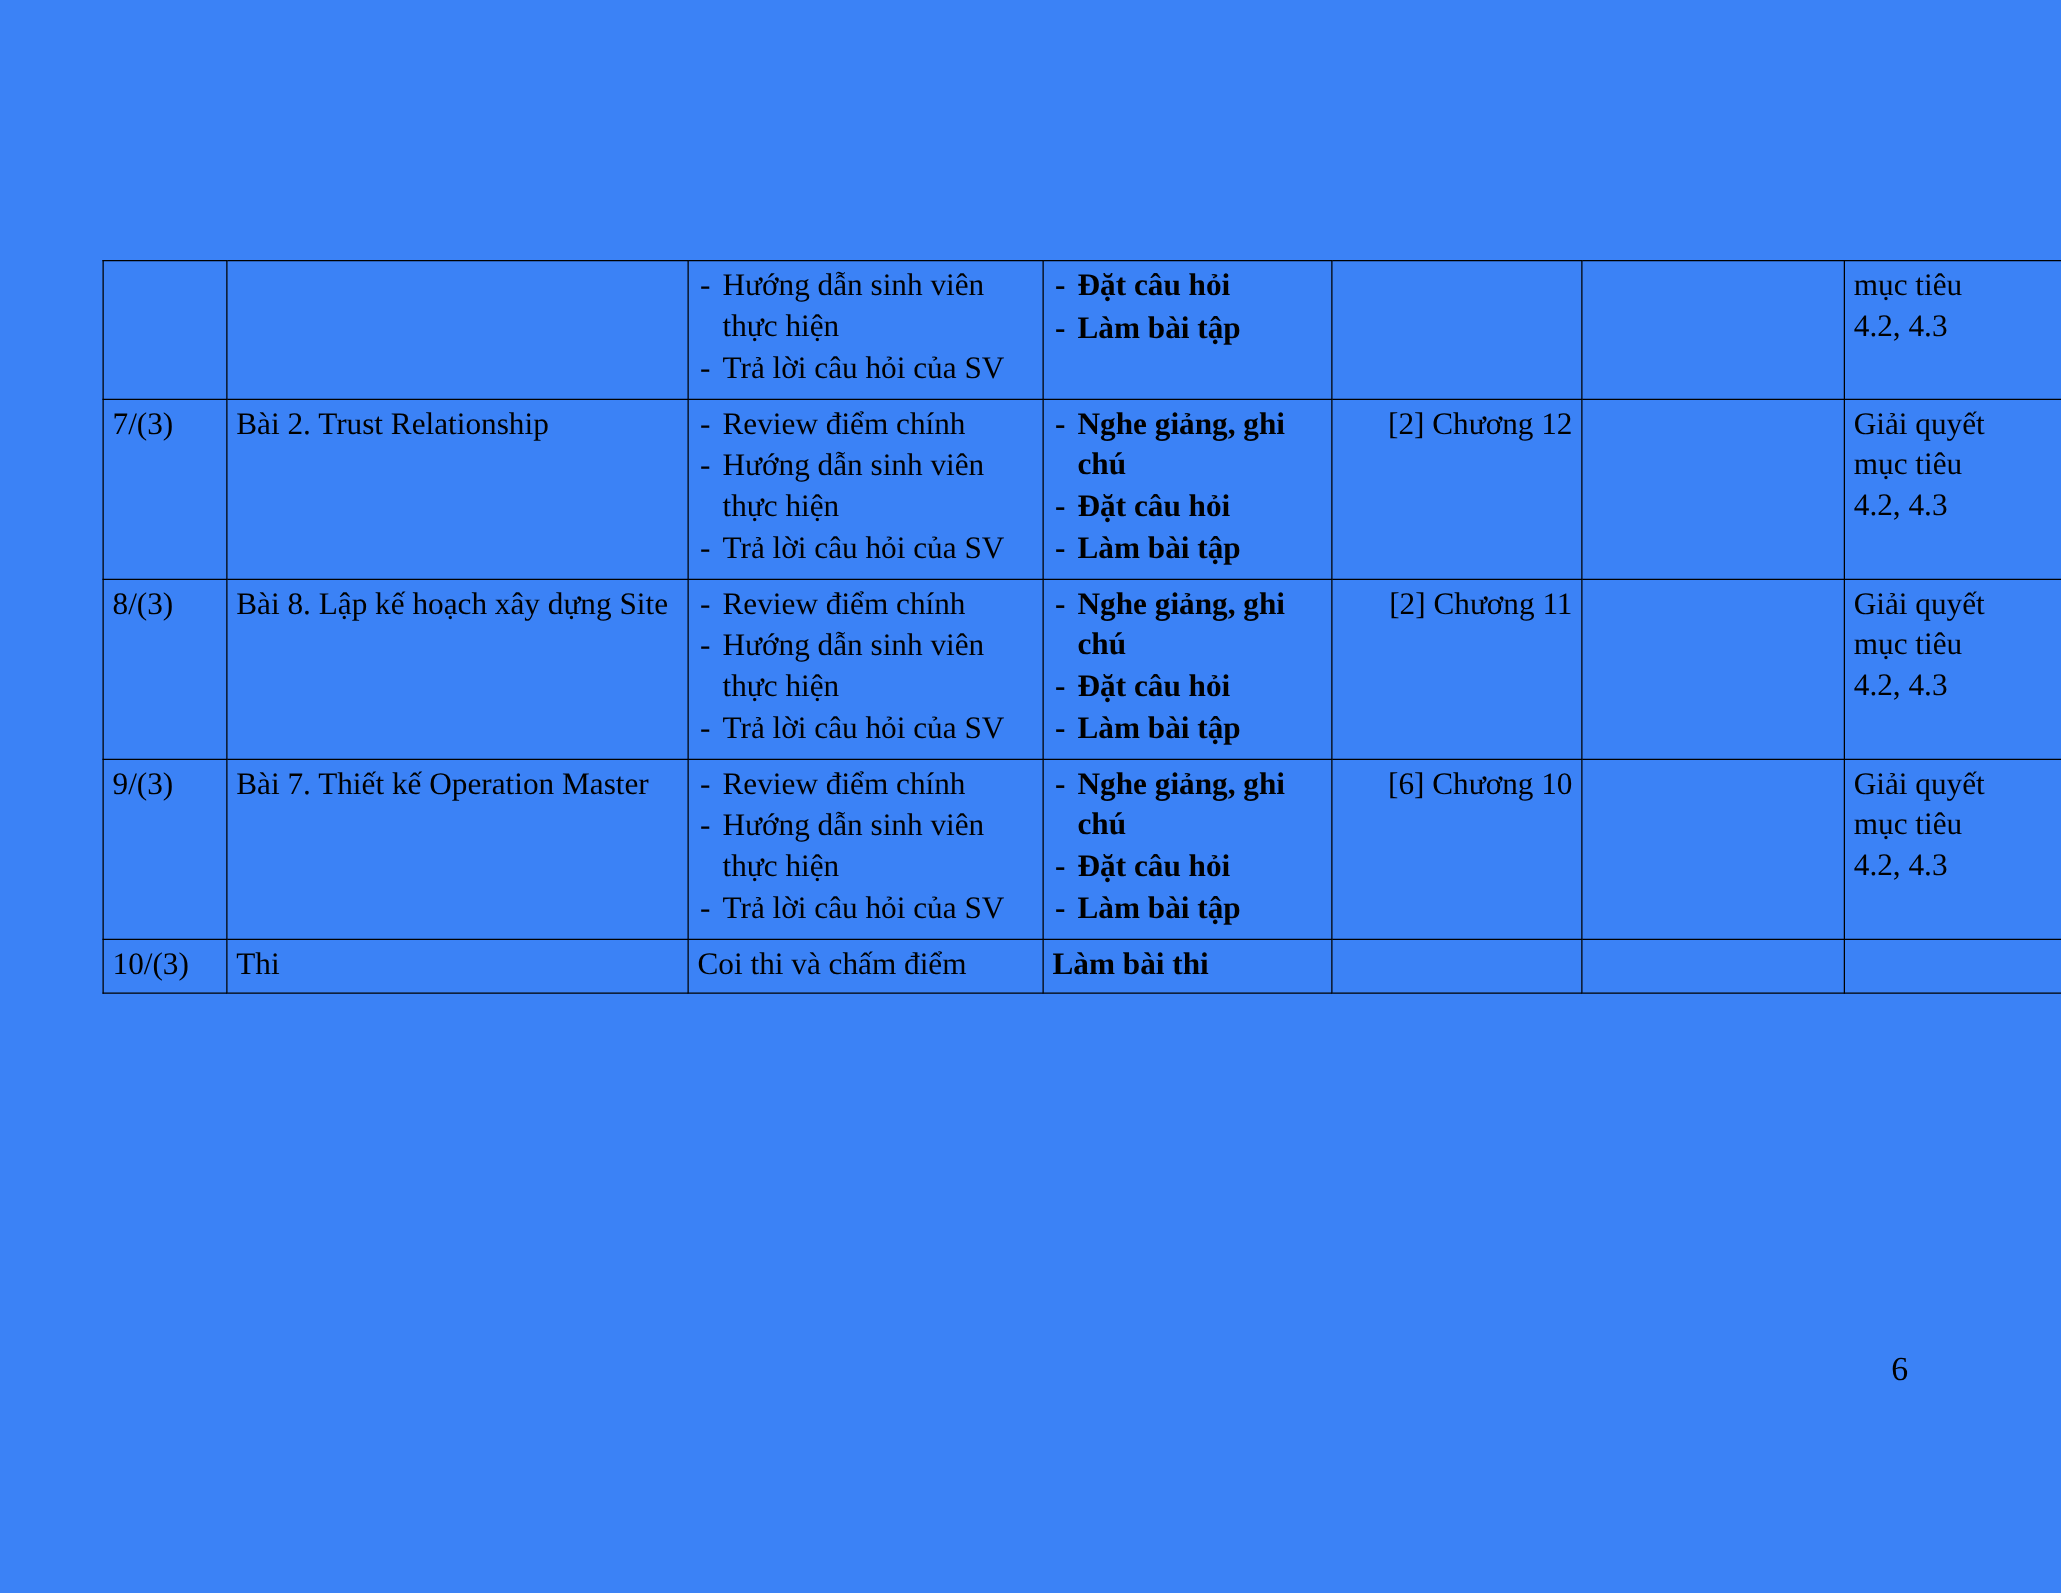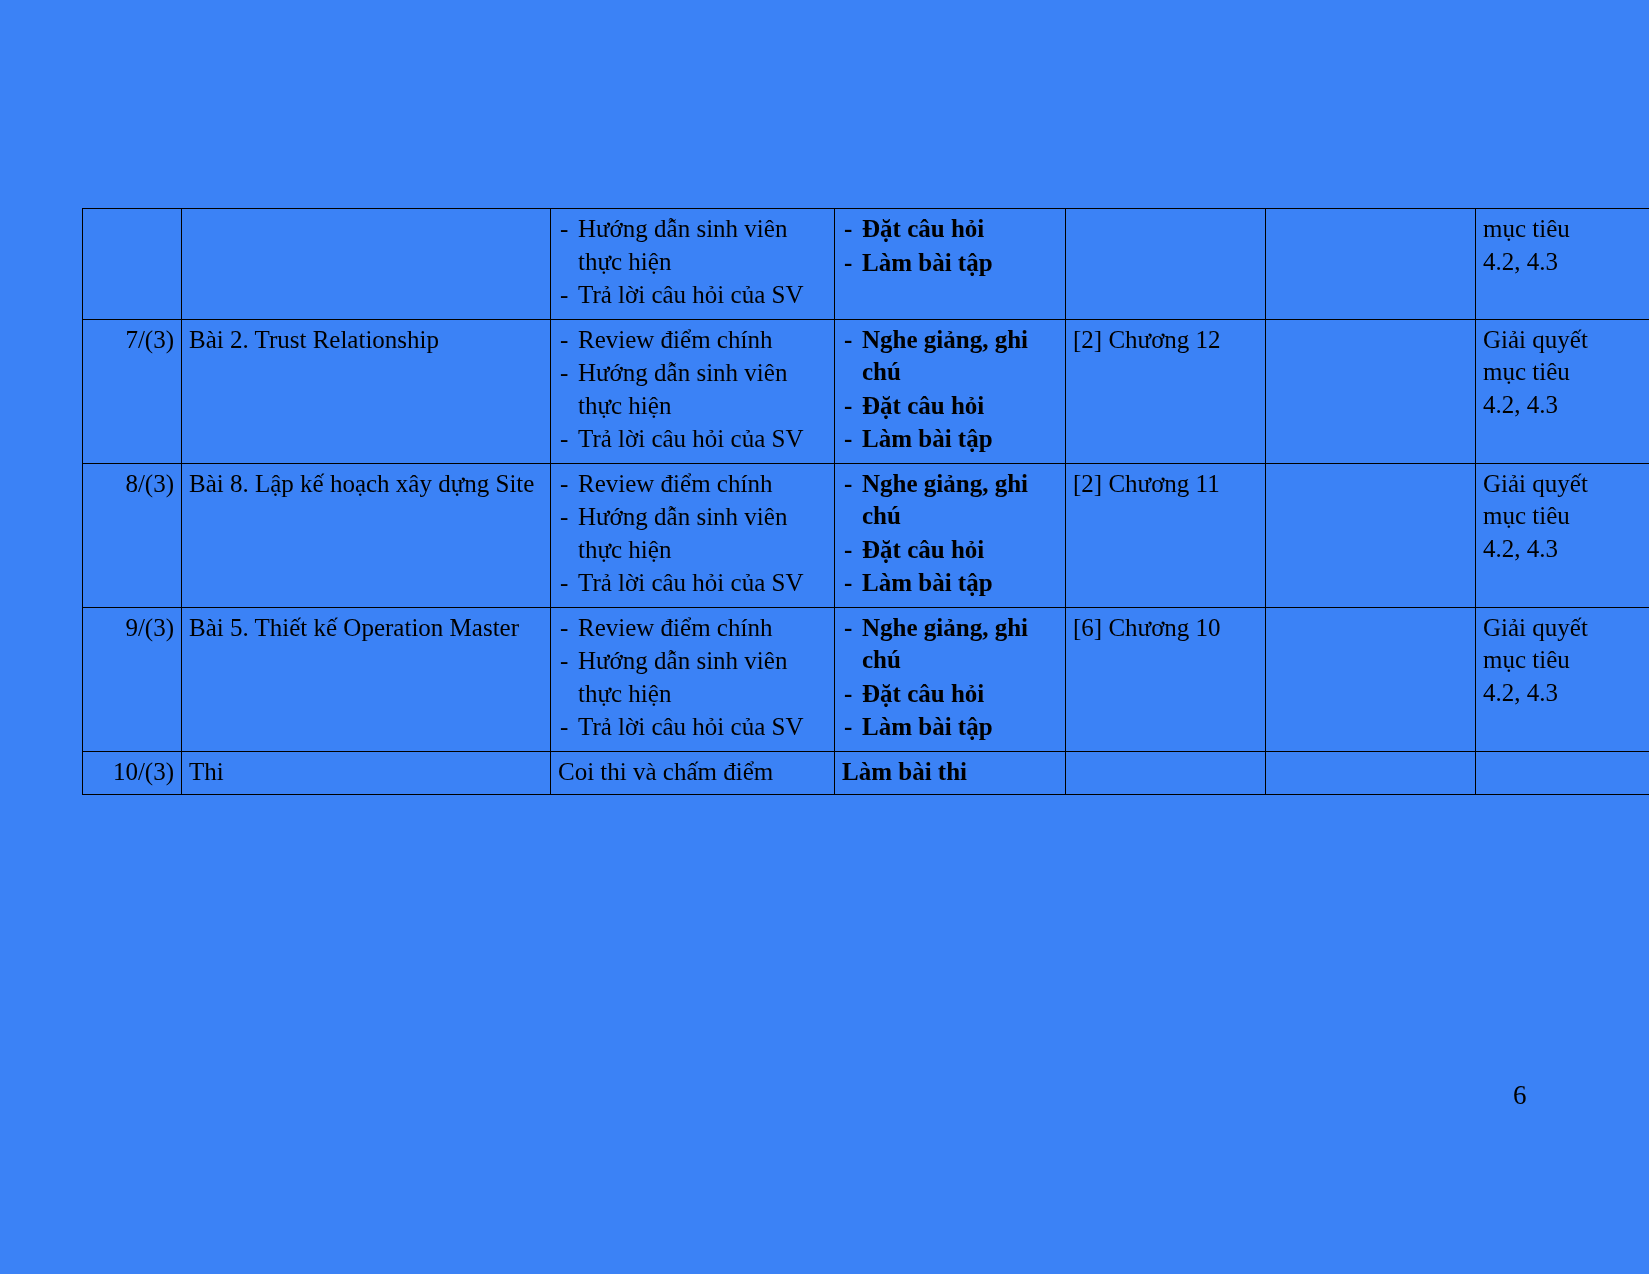--- a/index.html
+++ b/index.html
@@ -39,25 +39,25 @@
     line-height: 1.30;
   }
 
   table.schedule td {
     border: 1.6px solid #000000;
     vertical-align: top;
     padding: 4px 7px 6px 7px;
   }
 
   
-  .c-week   { width: 84px;  text-align: right; }
+  .c-week   { width: 84px;  text-align: left; }
   .c-topic  { width: 354px; }
   .c-teach  { width: 269px; }
   .c-stud   { width: 216px; font-weight: bold; }
-  .c-ref    { width: 185px; }
+  .c-ref    { width: 185px; text-align: right; }
   .c-extra  { width: 195px; }
   .c-goal   { width: 193px; }
 
   
   ul.bullets {
     list-style: none;
     margin: 0;
     padding: 0;
   }
   ul.bullets li {
@@ -175,21 +175,21 @@
               <div class="goal-line">Giải quyết</div>
               <div class="goal-line">mục tiêu</div>
               <div class="goal-line">4.2, 4.3</div>
             </td>
           </tr>
           <tr>
             <td class="c-week">
               <div class="plain-line">9/(3)</div>
             </td>
             <td class="c-topic">
-              <div class="plain-line">Bài 5. Thiết kế Operation Master</div>
+              <div class="plain-line">Bài 7. Thiết kế Operation Master</div>
             </td>
             <td class="c-teach">
               <ul class="bullets">
                 <li>Review điểm chính</li>
                 <li>Hướng dẫn sinh viên thực hiện</li>
                 <li>Trả lời câu hỏi của SV</li>
               </ul>
             </td>
             <td class="c-stud">
               <ul class="bullets">

